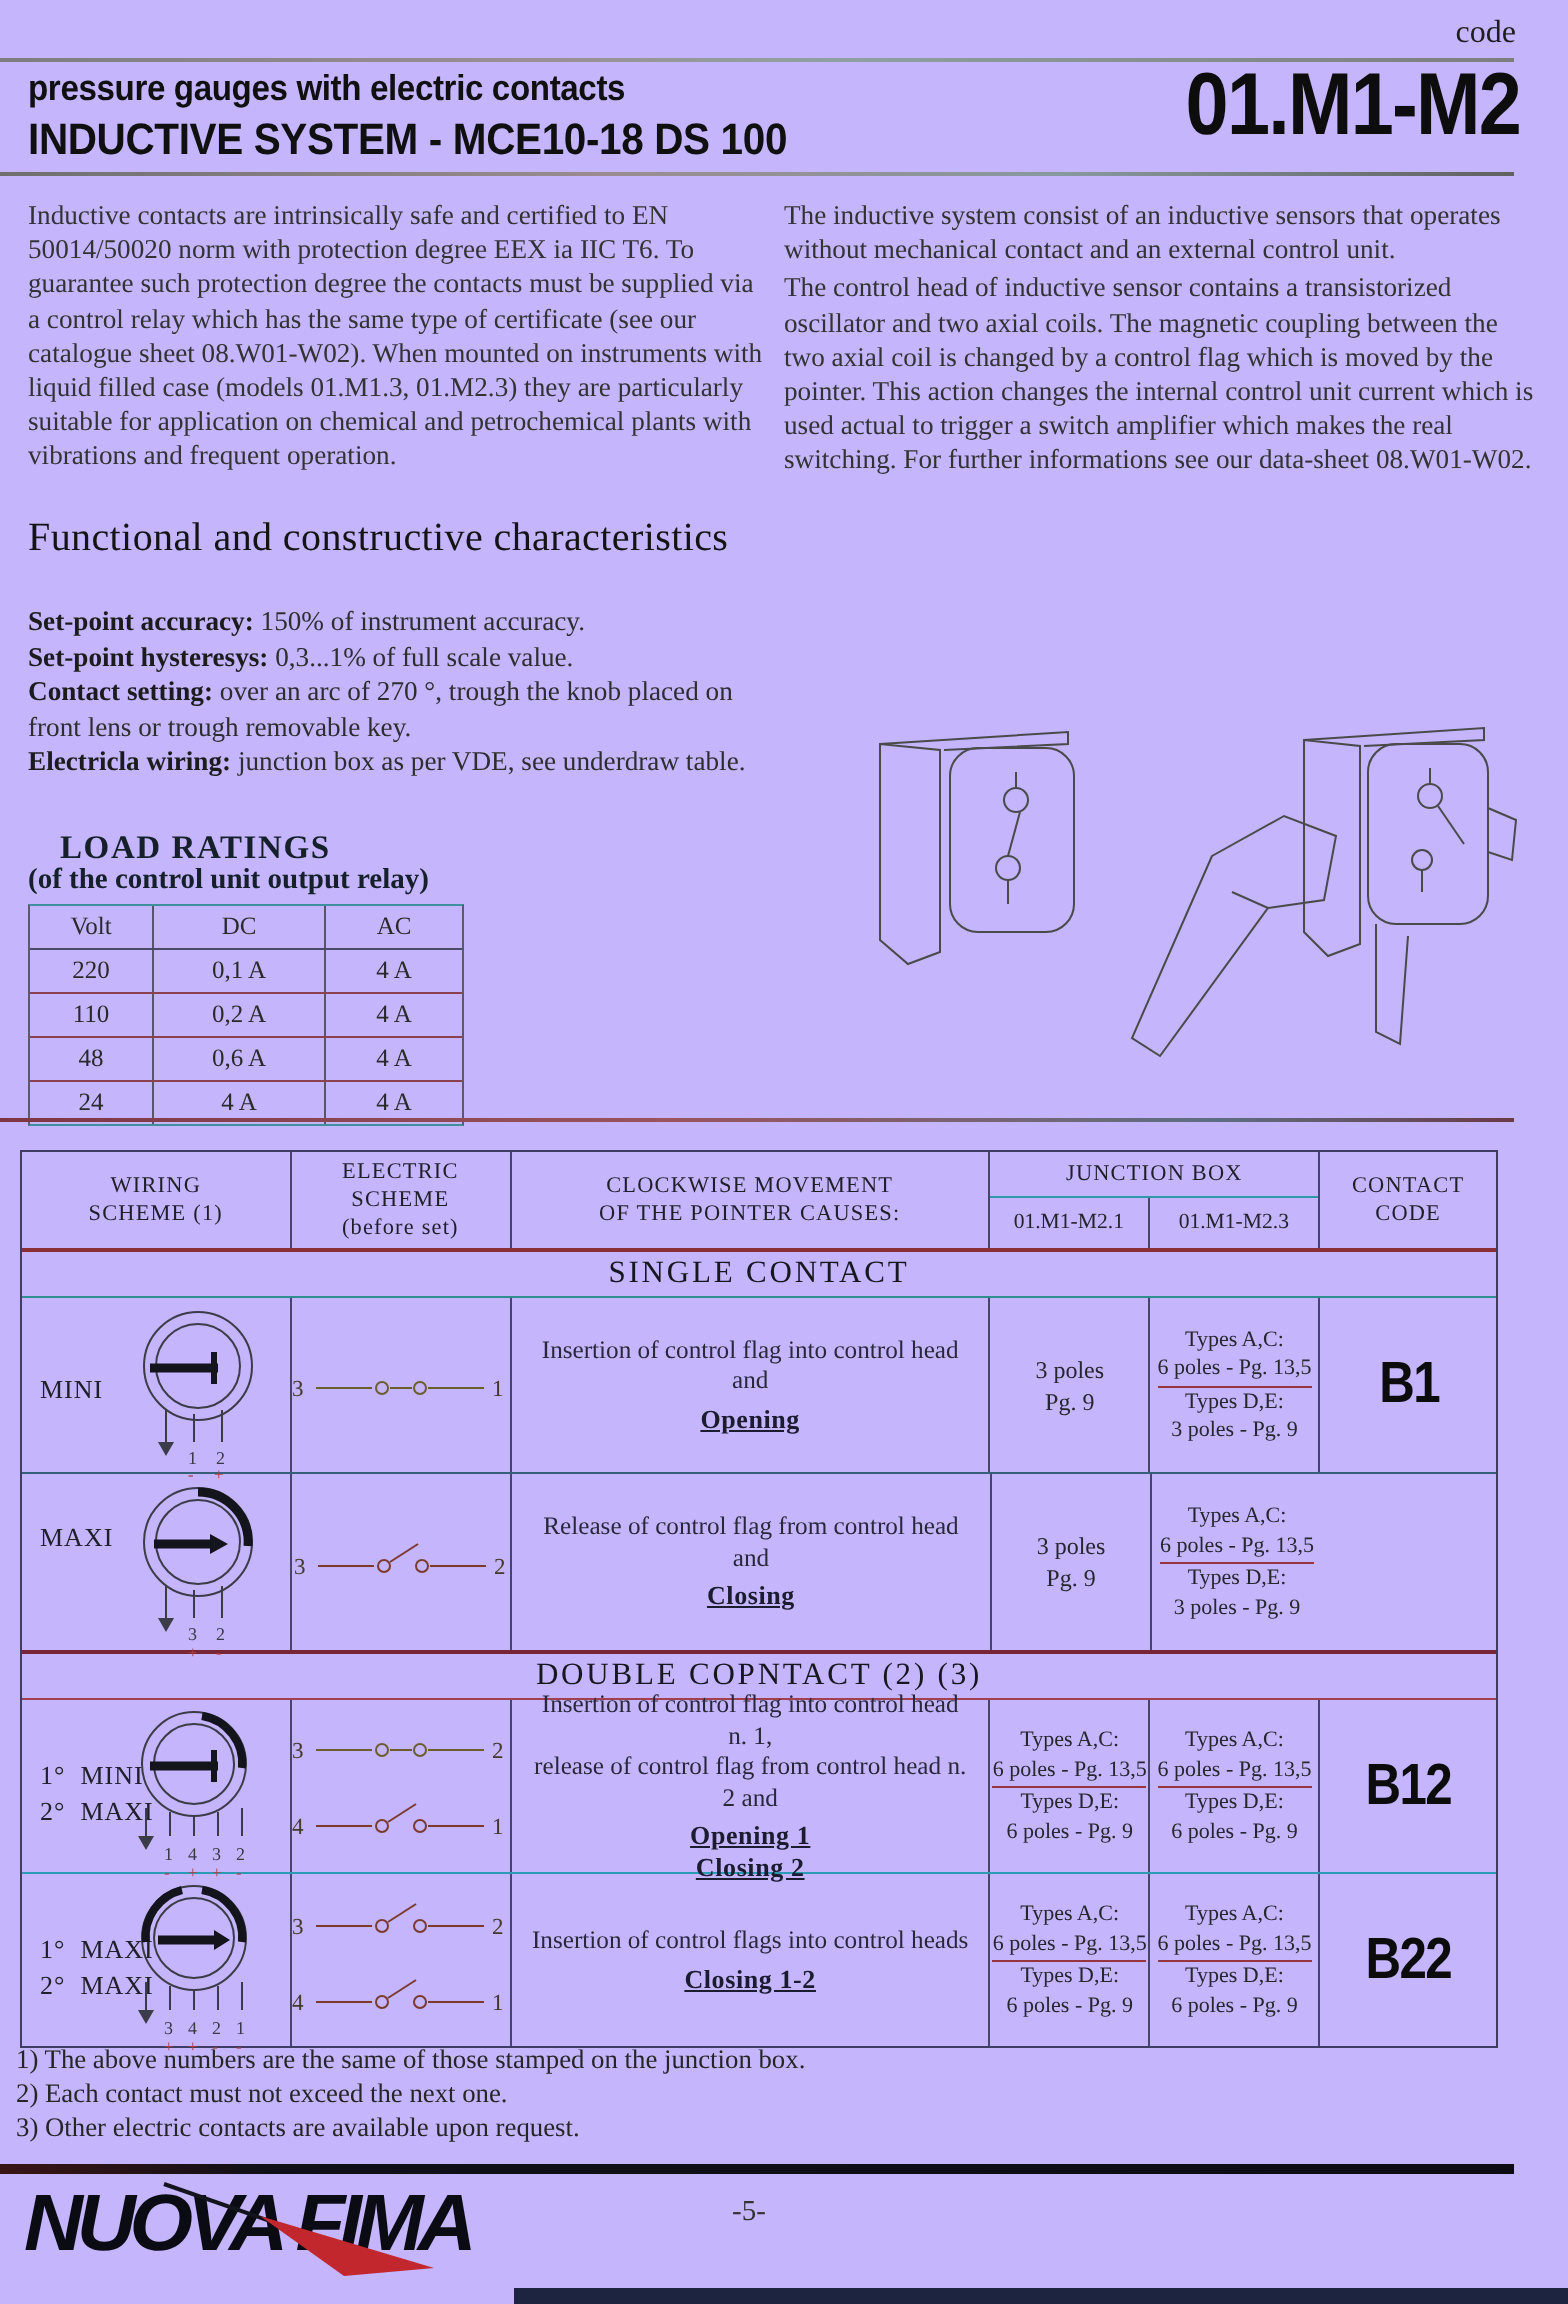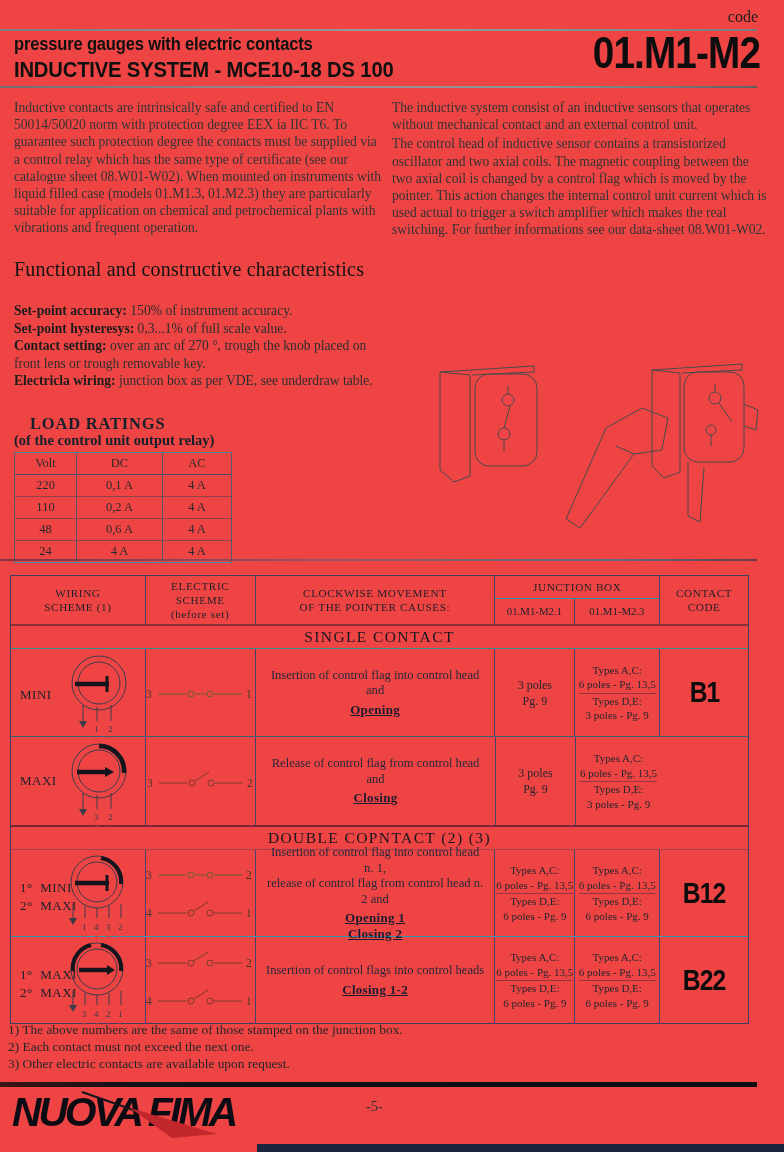--- a/index.html
+++ b/index.html
@@ -1,18 +1,18 @@
 <!DOCTYPE html>
 <html><head>
 <meta charset="utf-8">
 <style>
   html,body{margin:0;padding:0;background:#e8e8e8;}
   .page{
     position:relative;width:784px;height:1152px;margin:0 auto;
-    background:#ef4444;overflow:hidden;
+    background:#c4b5fd;overflow:hidden;
     font-family:"Liberation Serif","DejaVu Serif",serif;color:#2b2b2b;
   }
   
   .code-label{position:absolute;top:8px;right:26px;font-size:16px;color:#1e1e1e;}
   .rule{position:absolute;left:0;height:2px;background:linear-gradient(90deg,#7d7d7d,#9b8f93 35%,#8fa0a0 55%,#7d7d7d);}
   .rule-1{top:29px;width:757px;}
   .rule-2{top:86px;width:757px;background:linear-gradient(90deg,#6f6f6f,#9a8c90 40%,#8899a0 70%,#606060);}
   .titles{position:absolute;left:14px;top:34px;font-family:"Liberation Sans","DejaVu Sans",sans-serif;color:#101010;}
   .title-1{font-size:18px;font-weight:bold;letter-spacing:-0.2px;transform:scaleX(0.92);transform-origin:left center;}
   .title-2{font-size:22px;font-weight:bold;letter-spacing:-0.2px;transform:scaleX(0.92);transform-origin:left center;margin-top:2px;}
@@ -263,21 +263,21 @@
         <div>Types D,E:</div>
         <div>3 poles - Pg. 9</div>
       </div>
       <div class="mcell w-c6">
         <div class="ccode">B1</div>
       </div>
     </div>
 
     <div class="mrow row-b2">
       <div class="mcell w-c1 wiring-cell">
-        <div class="wire-lbl" style="top:36px;">MAXI</div>
+        <div class="wire-lbl" style="top:24px;">MAXI</div>
         <svg class="gauge-svg" width="104" height="90" viewBox="0 0 104 90">
           <circle cx="58" cy="30" r="27"></circle>
             <circle cx="58" cy="30" r="21"></circle>
           <path class="bold" d="M58,5 A25,25 0 0 1 83,32" stroke-width="4.5"></path>
           <line class="bold" x1="36" y1="31" x2="66" y2="31" stroke-width="4.5"></line>
           <polygon points="64,26 73,31 64,36" fill="#14141c" stroke="none"></polygon>
           <line x1="42" y1="52" x2="42" y2="68"></line>
             <line x1="56" y1="54" x2="56" y2="68"></line>
             <line x1="70" y1="52" x2="70" y2="68"></line>
           <polygon points="38,68 46,68 42,75" fill="#3c3c48" stroke="none"></polygon>

